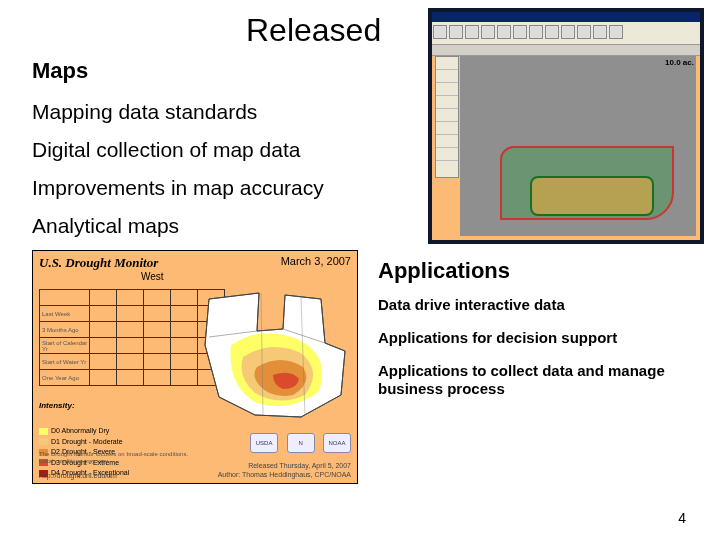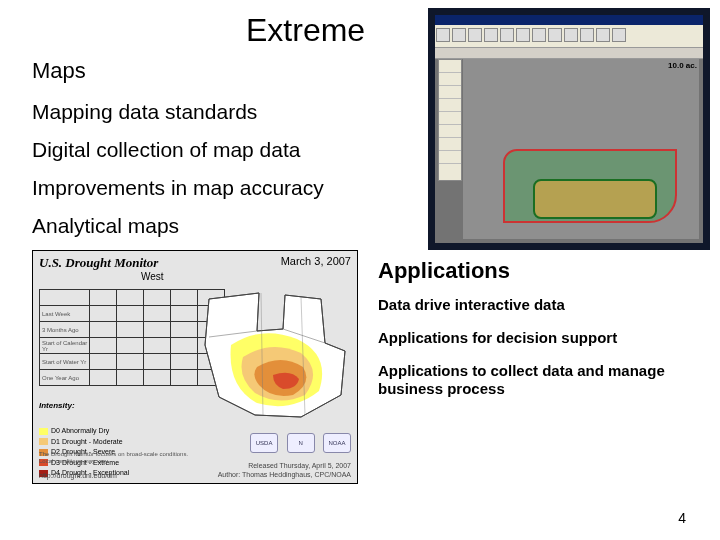--- a/index.html
+++ b/index.html
@@ -1,59 +1,59 @@
 <!DOCTYPE html>
 <html><head>
 <meta charset="utf-8">
 <style>
   html,body{margin:0;padding:0;width:720px;height:540px;font-family:Verdana,Geneva,sans-serif;background:#fff;color:#000;position:relative}
   .title{font-family:Arial,Helvetica,sans-serif;font-size:32px;position:absolute;left:246px;top:12px}
-  .maps-heading{font-family:Verdana,Geneva,sans-serif;font-weight:normal;font-size:22px;position:absolute;left:32px;top:58px}
+  .maps-heading{font-family:Verdana,Geneva,sans-serif;font-weight:bold;font-size:22px;position:absolute;left:32px;top:58px}
   .maps-list{position:absolute;left:32px;top:100px;width:380px}
   .maps-list div{font-family:Verdana,Geneva,sans-serif;font-weight:normal;font-size:21px;margin-bottom:14px}
   .apps-heading{font-family:Liberation Sans, sans-serif;font-weight:bold;font-size:22px;position:absolute;left:378px;top:258px}
   .apps-list{position:absolute;left:378px;top:296px;width:310px}
   .apps-list div{font-family:Verdana,Geneva,sans-serif;font-weight:bold;font-size:15px;margin-bottom:14px;line-height:1.25}
   .page-num{position:absolute;right:34px;bottom:14px;font-family:Verdana,Geneva,sans-serif;font-size:14px}
 
   
-  .gis-shot{position:absolute;left:428px;top:8px;width:268px;height:228px;background:#737373;border:7px solid #0f172a}
+  .gis-shot{position:absolute;left:428px;top:8px;width:268px;height:228px;background:#fdba74;border:4px solid #0f172a}
   .gis-titlebar{height:10px;background:#0a246a}
   .gis-toolbar{height:22px;background:#ece9d8;border-bottom:1px solid #999}
   .gis-toolbar span{display:inline-block;width:12px;height:12px;margin:3px 1px;background:#ddd;border:1px solid #888}
   .gis-ribbon{height:10px;background:#d4d0c8;border-bottom:1px solid #999}
   .gis-map{position:absolute;left:28px;top:44px;right:4px;bottom:4px;background:#8f8f8f}
   .gis-palette{position:absolute;left:3px;top:44px;width:22px;height:120px;background:#ece9d8;border:1px solid #888}
   .gis-palette i{display:block;height:12px;border-bottom:1px solid #bbb}
   .gis-feature{position:absolute;left:40px;top:90px;width:170px;height:70px;border:2px solid #c33;background:rgba(40,160,60,.35);border-top-left-radius:14px;border-bottom-right-radius:28px}
   .gis-shape2{position:absolute;left:70px;top:120px;width:120px;height:36px;border:2px solid #1a6e22;background:rgba(230,170,60,.6);border-radius:8px}
   .gis-scale{position:absolute;right:6px;top:46px;color:#000;font:bold 8px Arial}
 
   
-  .drought{position:absolute;left:32px;top:250px;width:324px;height:232px;background:#e5e5e5;border:1px solid #000}
+  .drought{position:absolute;left:32px;top:250px;width:324px;height:232px;background:#fdba74;border:1px solid #000}
   .drought-title{position:absolute;left:6px;top:4px;font:italic bold 13px Georgia}
   .drought-date{position:absolute;right:6px;top:4px;font:11px Arial}
   .drought-sub{position:absolute;left:108px;top:20px;font:10px Arial}
   .drought-table{position:absolute;left:6px;top:38px;border-collapse:collapse}
   .drought-table td{border:1px solid #333;width:24px;height:13px;font:6px Arial;text-align:center;color:#555}
   .drought-table td:first-child{width:46px;text-align:left;padding-left:2px}
   .drought-map{position:absolute;left:168px;top:34px;width:150px;height:140px}
   .drought-legend{position:absolute;left:6px;top:150px;font:7px Arial;line-height:1.5}
   .drought-legend b{display:block;font:italic bold 8px Arial;margin-bottom:16px}
   .sw{display:inline-block;width:9px;height:7px;margin-right:3px;vertical-align:middle}
   .drought-foot{position:absolute;left:6px;bottom:18px;font:6px Arial;color:#555;width:160px;line-height:1.2}
   .drought-url{position:absolute;left:6px;bottom:4px;font:7px Arial;color:#444}
   .drought-release{position:absolute;right:6px;bottom:4px;font:7px Arial;color:#444;text-align:right;line-height:1.2}
   .drought-logos{position:absolute;right:6px;bottom:30px}
   .drought-logos span{display:inline-block;width:26px;height:18px;margin-left:4px;background:#eef;border:1px solid #88a;border-radius:3px;font:6px Arial;text-align:center;line-height:18px;color:#335}
 </style>
 </head>
 <body>
 
-<div class="title">Extreme</div>
+<div class="title">Released</div>
 
 <div class="maps-heading">Maps</div>
 <div class="maps-list">
   <div>Mapping data standards</div>
   <div>Digital collection of map data</div>
   <div>Improvements in map accuracy</div>
   <div>Analytical maps</div>
 </div>
 
 <div class="apps-heading">Applications</div>

